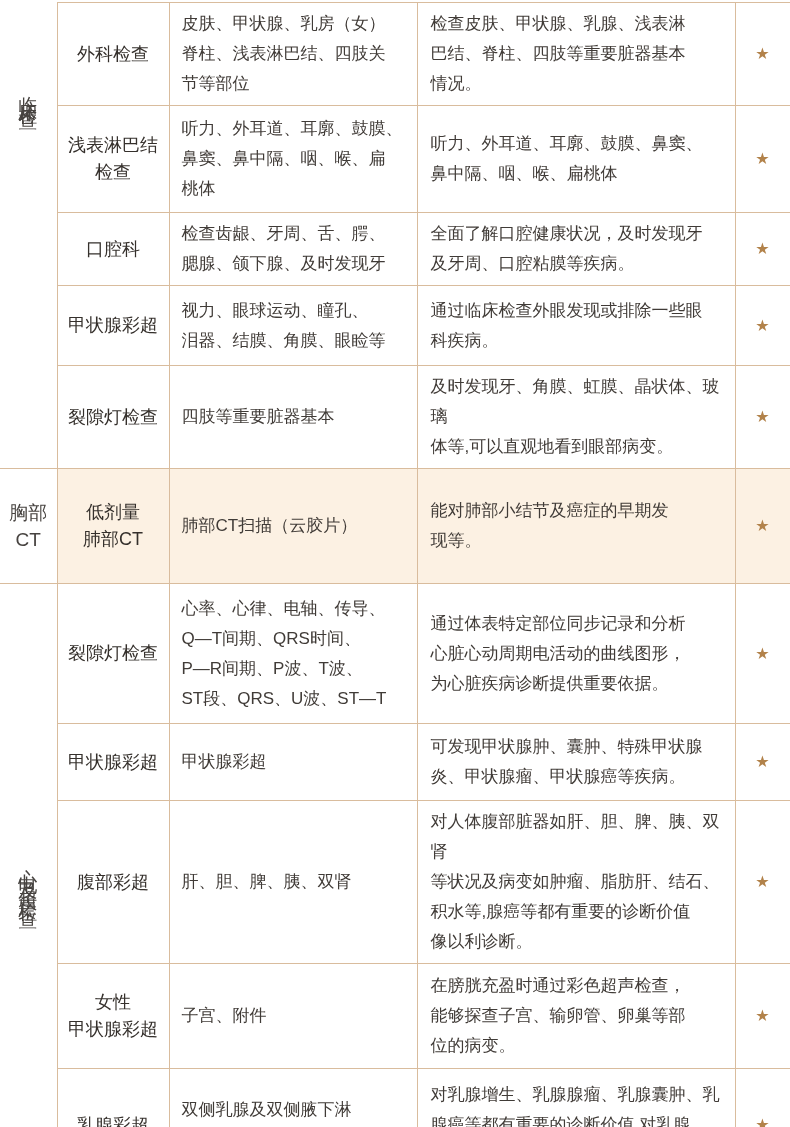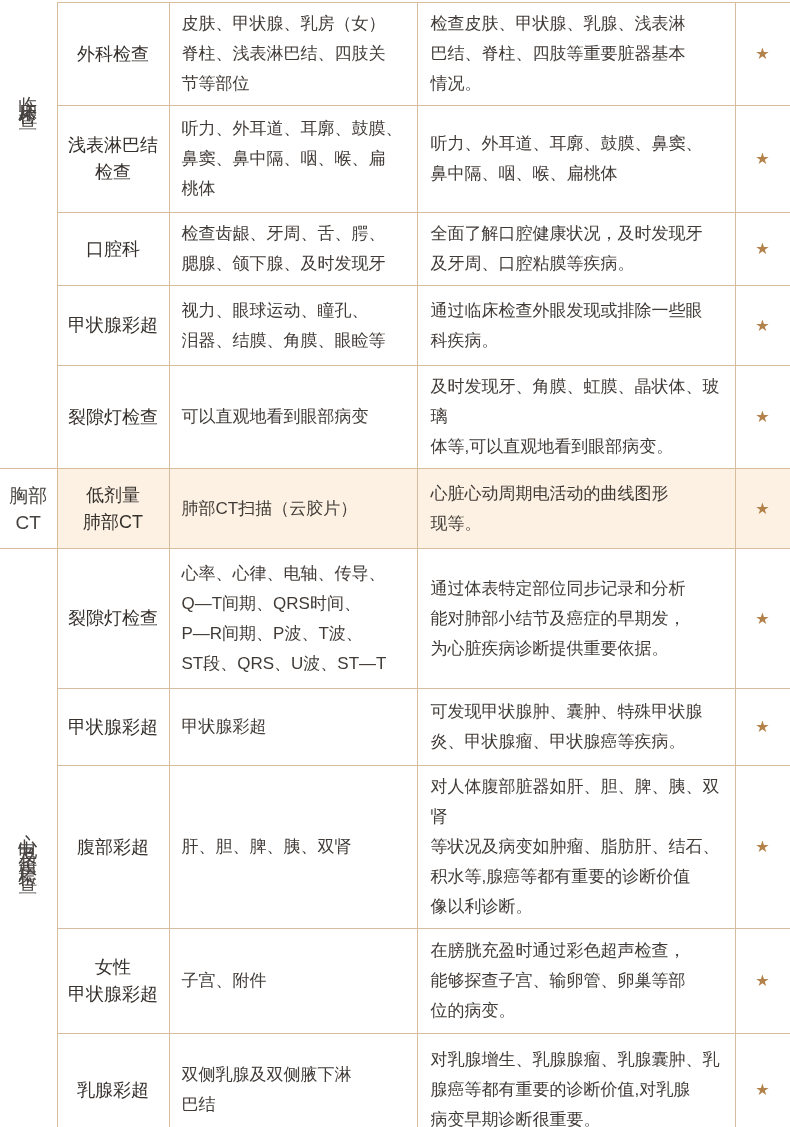--- a/index.html
+++ b/index.html
@@ -109,46 +109,46 @@
     <tr style="height:80px">
       <td class="name">甲状腺彩超</td>
       <td class="items">视力、眼球运动、瞳孔、
 泪器、结膜、角膜、眼睑等</td>
       <td class="desc">通过临床检查外眼发现或排除一些眼
 科疾病。</td>
       <td class="star-cell"><span class="star">★</span></td>
     </tr>
     <tr style="height:75px">
       <td class="name">裂隙灯检查</td>
-      <td class="items">可以直观地看到眼部病变</td>
+      <td class="items">四肢等重要脏器基本</td>
       <td class="desc">及时发现牙、角膜、虹膜、晶状体、玻璃
 体等,可以直观地看到眼部病变。</td>
       <td class="star-cell"><span class="star">★</span></td>
     </tr>
 
-    <tr style="height:80px" class="hl">
+    <tr style="height:115px" class="hl">
       <td class="cat cat-ct">胸部
 CT</td>
       <td class="name hl-bg">低剂量
 肺部CT</td>
       <td class="items hl-bg">肺部CT扫描（云胶片）</td>
-      <td class="desc hl-bg">心脏心动周期电活动的曲线图形
+      <td class="desc hl-bg">能对肺部小结节及癌症的早期发
 现等。</td>
       <td class="star-cell hl-bg"><span class="star">★</span></td>
     </tr>
 
     <tr style="height:140px">
       <td class="cat" rowspan="5"><span class="vtext vtext-wide">心电及超声检查</span></td>
       <td class="name">裂隙灯检查</td>
       <td class="items">心率、心律、电轴、传导、
 Q—T间期、QRS时间、
 P—R间期、P波、T波、
 ST段、QRS、U波、ST—T</td>
       <td class="desc">通过体表特定部位同步记录和分析
-能对肺部小结节及癌症的早期发，
+心脏心动周期电活动的曲线图形，
 为心脏疾病诊断提供重要依据。</td>
       <td class="star-cell"><span class="star">★</span></td>
     </tr>
     <tr style="height:77px">
       <td class="name">甲状腺彩超</td>
       <td class="items">甲状腺彩超</td>
       <td class="desc">可发现甲状腺肿、囊肿、特殊甲状腺
 炎、甲状腺瘤、甲状腺癌等疾病。</td>
       <td class="star-cell"><span class="star">★</span></td>
     </tr>

